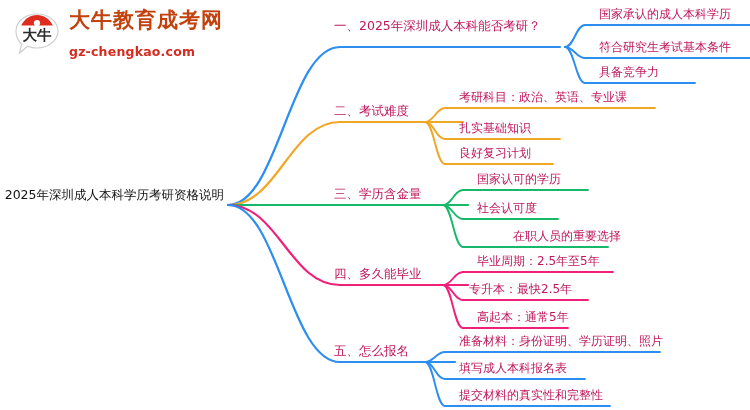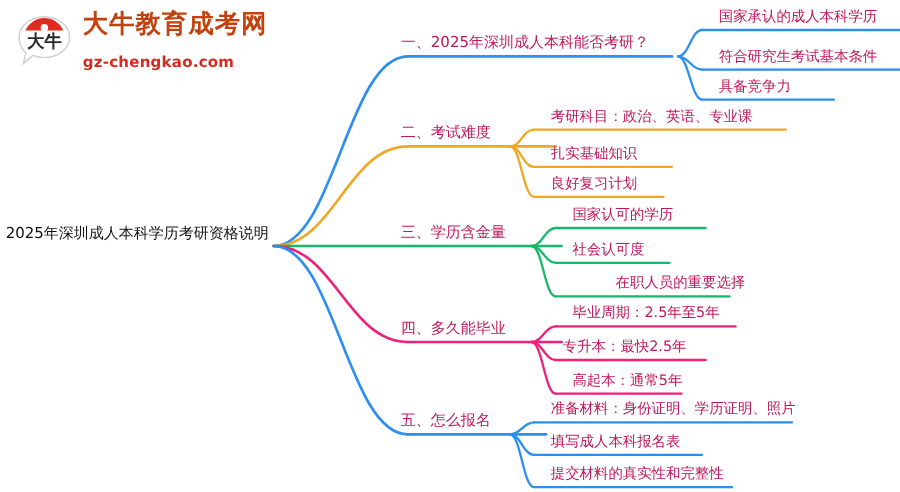--- a/index.html
+++ b/index.html
@@ -86,21 +86,21 @@
       <path d="M 340 362 L 455 362" stroke="#2b8ef0" stroke-width="2.2" class="conn"></path>
       <path d="M 425 362 C 434 362, 436 352, 445 352" stroke="#2b8ef0" stroke-width="1.9" class="conn"></path>
       <path d="M 445 352 L 660 352" stroke="#2b8ef0" stroke-width="1.9" class="conn"></path>
       <path d="M 425 362 C 434 362, 436 379, 445 379" stroke="#2b8ef0" stroke-width="1.9" class="conn"></path>
       <path d="M 445 379 L 585 379" stroke="#2b8ef0" stroke-width="1.9" class="conn"></path>
       <path d="M 425 362 C 434 362, 436 406, 445 406" stroke="#2b8ef0" stroke-width="1.9" class="conn"></path>
       <path d="M 445 406 L 610 406" stroke="#2b8ef0" stroke-width="1.9" class="conn"></path>
     </svg>
 
   <div id="labels">
-      <div class="lbl b1" style="left: 334px; top: 36px;">一、2025年深圳成人本科能否考研？</div>
+      <div class="lbl b1" style="left: 334px; top: 26px;">一、2025年深圳成人本科能否考研？</div>
       <div class="lbl b2" style="left: 599px; top: 14px;">国家承认的成人本科学历</div>
       <div class="lbl b2" style="left: 599px; top: 47px;">符合研究生考试基本条件</div>
       <div class="lbl b2" style="left: 599px; top: 72px;">具备竞争力</div>
       <div class="lbl b1" style="left: 334px; top: 111px;">二、考试难度</div>
       <div class="lbl b2" style="left: 459px; top: 97px;">考研科目：政治、英语、专业课</div>
       <div class="lbl b2" style="left: 459px; top: 128px; font-family: Liberation Serif, serif;">扎实基础知识</div>
       <div class="lbl b2" style="left: 459px; top: 153px;">良好复习计划</div>
       <div class="lbl b1" style="left: 334px; top: 194px; text-align: right;">三、学历含金量</div>
       <div class="lbl b2" style="left: 477px; top: 179px;">国家认可的学历</div>
       <div class="lbl b2" style="left: 477px; top: 208px;">社会认可度</div>

